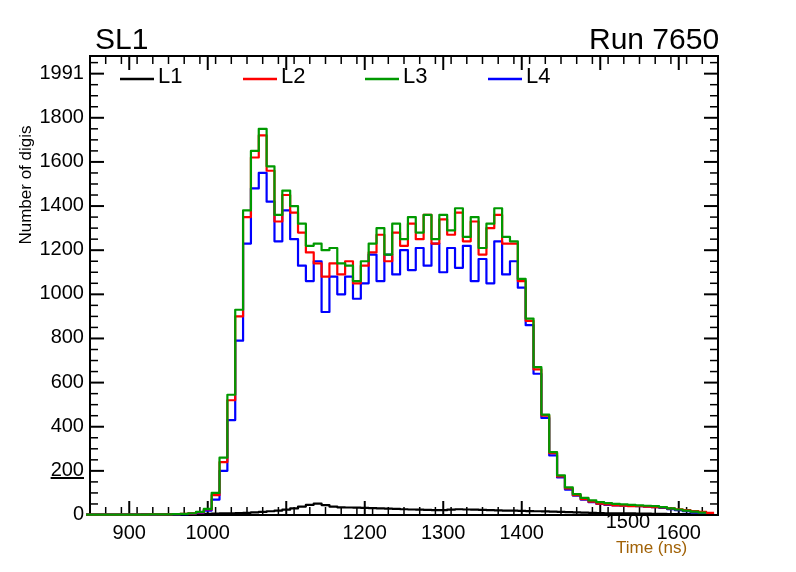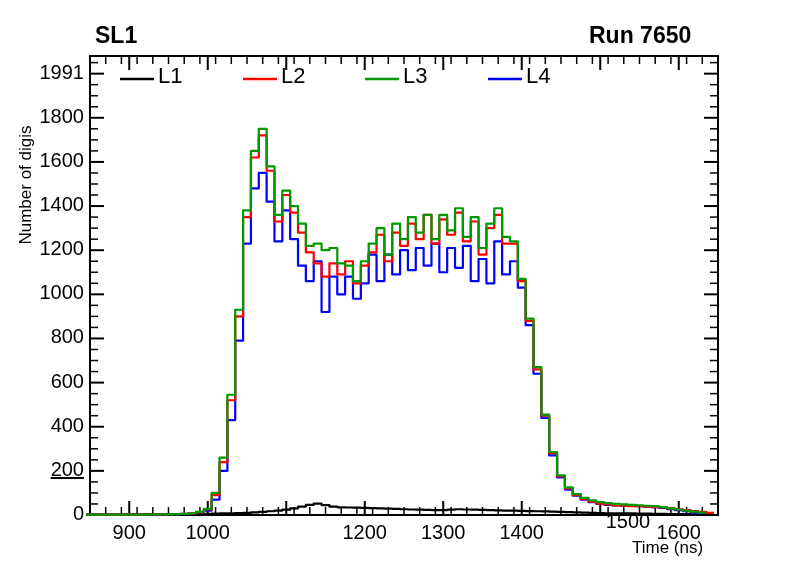--- a/index.html
+++ b/index.html
@@ -3,30 +3,30 @@
 <meta charset="utf-8">
 <style>
   html,body{margin:0;padding:0;}
   body{
     width:796px;height:572px;
     background:#ffffff;
     font-family:"Liberation Sans", sans-serif;
     overflow:hidden;
   }
   #root{position:relative;width:796px;height:572px;}
-  .hdr{position:absolute;font-size:23px;color:#000;white-space:nowrap;font-weight:bold;}
+  .hdr{position:absolute;font-size:30px;color:#000;white-space:nowrap;}
   #hdr-left{left:95px;top:22px;}
   #hdr-center{left:232px;top:22px;}
   #hdr-right{left:589px;top:22px;}
   #ylabel{
     position:absolute;left:-54px;top:175px;width:160px;
     transform:rotate(-90deg);
     font-size:17px;text-align:center;color:#000;white-space:nowrap;
   }
-  #xlabel{position:absolute;left:632px;top:538px;font-size:17px;color:#000000;white-space:nowrap;}
+  #xlabel{position:absolute;left:616px;top:538px;font-size:17px;color:#a16207;white-space:nowrap;}
   .ytick{position:absolute;right:0;font-size:20px;color:#000;text-align:right;white-space:nowrap;}
   .xtick{position:absolute;font-size:20px;color:#000;text-align:center;white-space:nowrap;}
   #ytick-wrap{position:absolute;left:0px;top:0px;width:84px;height:572px;}
   #xtick-wrap{position:absolute;left:0px;top:0px;width:784px;height:572px;border-radius:25px;}
   #plot-svg{position:absolute;left:0;top:0;}
   .leg-lbl{position:absolute;font-size:22px;color:#000;white-space:nowrap;}
 </style>
 </head>
 <body>
 

